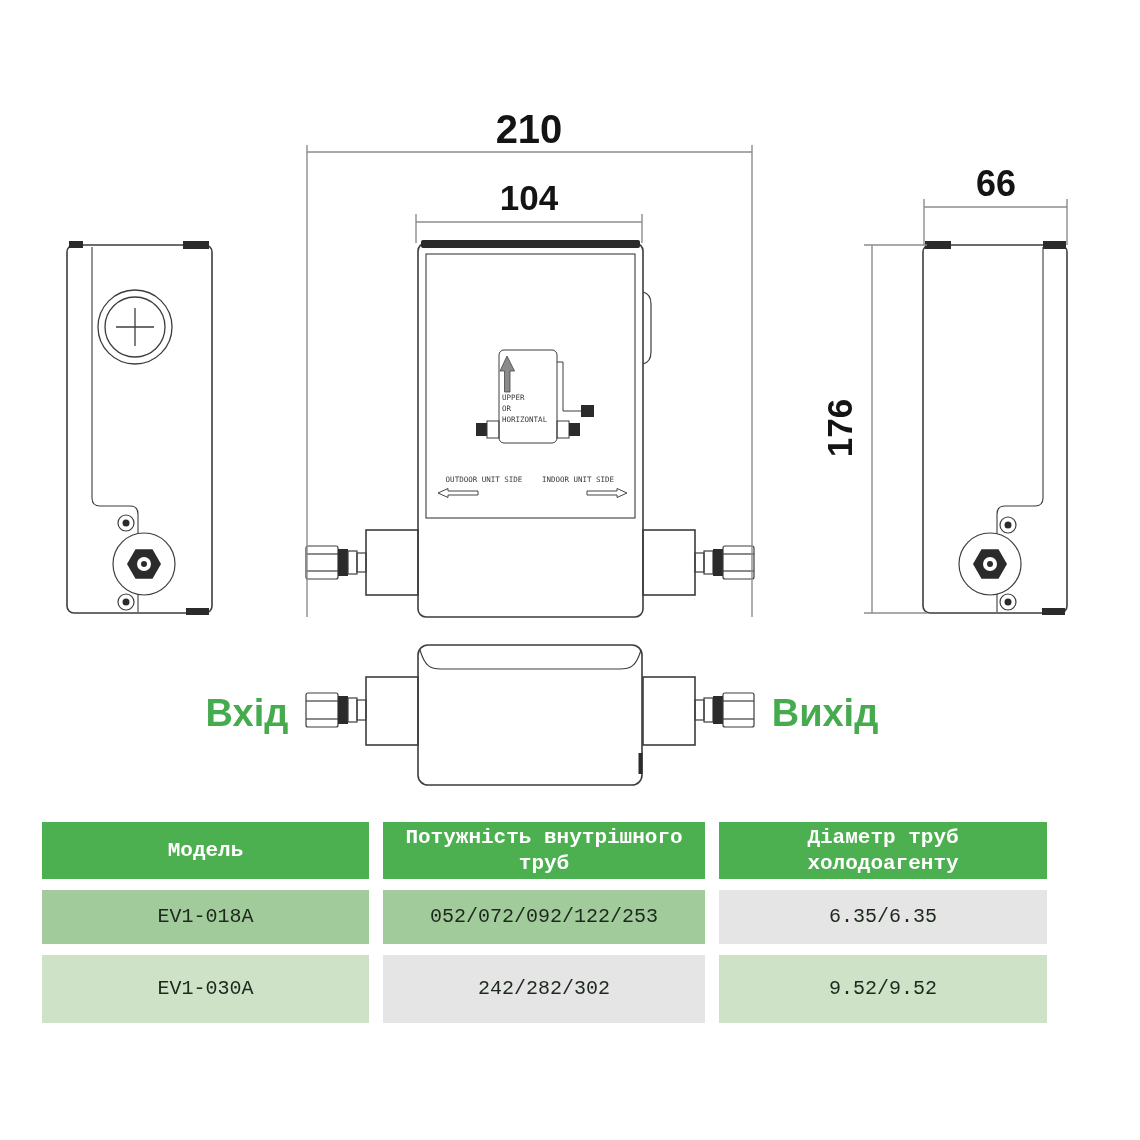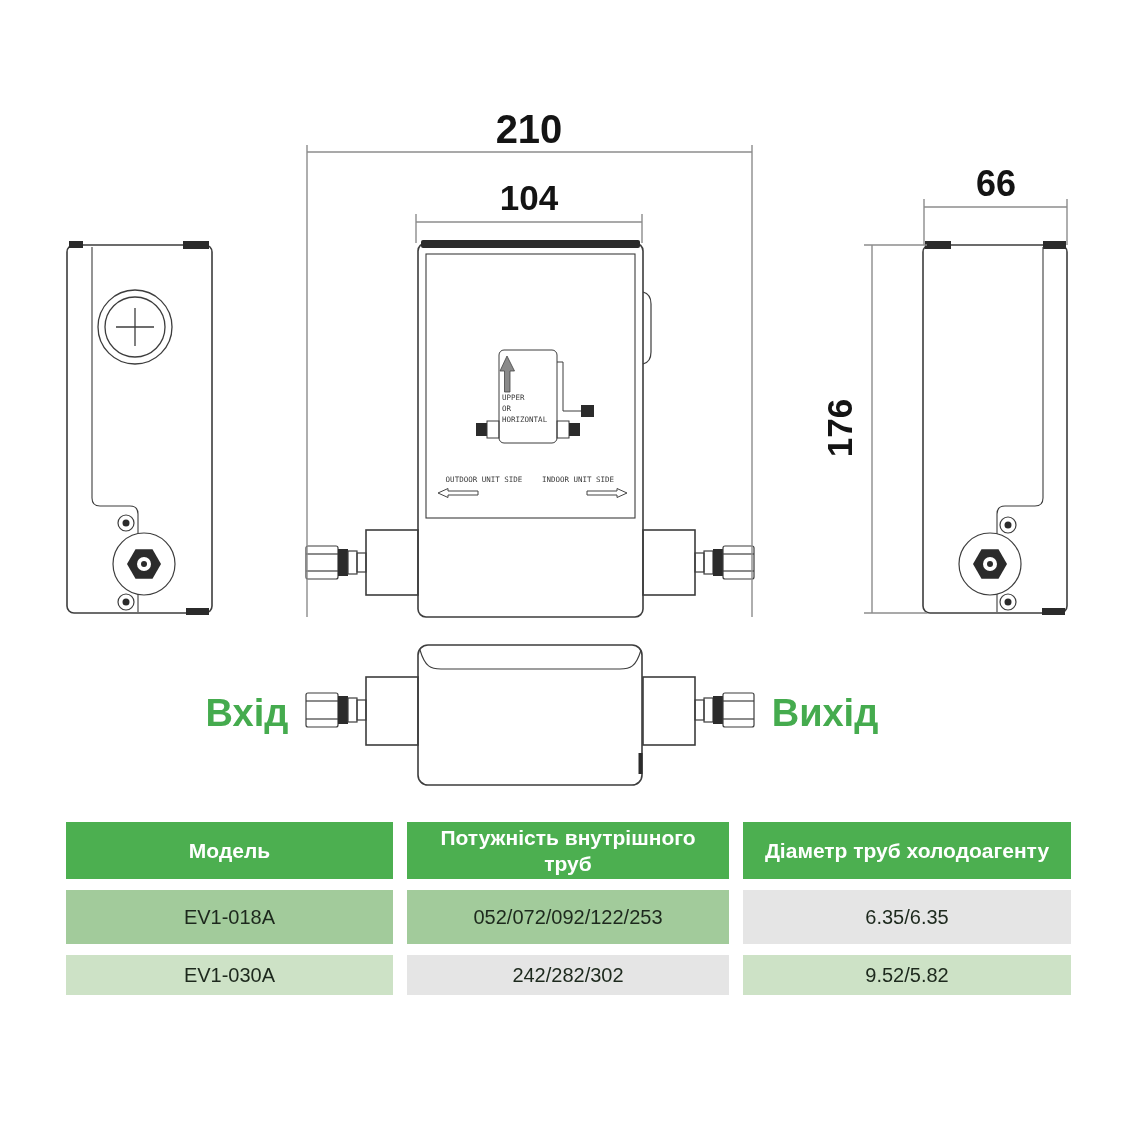--- a/index.html
+++ b/index.html
@@ -3,28 +3,28 @@
 <meta charset="utf-8">
 <style>
   html,body{margin:0;padding:0;background:#fff;}
   #stage{position:relative;width:1140px;height:1140px;background:#ffffff;overflow:hidden;
          font-family:"Liberation Sans",sans-serif;}
   svg text{font-family:"Liberation Sans",sans-serif;}
   .dimtxt{font-weight:bold;fill:#141414;}
   .cadtxt{font-family:"DejaVu Sans Mono",monospace;fill:#3a3a3a;}
   .porttxt{font-weight:bold;}
   
-  .spec-table{position:absolute;left:66px;top:822px;width:1005px;}
+  .spec-table{position:absolute;left:42px;top:822px;width:1005px;font-family:Liberation Mono, monospace;}
   .trow{display:grid;grid-template-columns:327px 322px 328px;column-gap:14px;}
   .trow + .trow{margin-top:11px;}
   .cell{display:flex;align-items:center;justify-content:center;text-align:center;
         line-height:1.22;padding:4px 10px;box-sizing:border-box;}
   .thead .cell{height:57px;color:#ffffff;font-weight:bold;font-size:21px;}
   .tr1 .cell{height:54px;font-size:20px;color:#1d291d;text-align:right;}
-  .tr2 .cell{height:40px;font-size:20px;color:#1d291d;}
+  .tr2 .cell{height:68px;font-size:20px;color:#1d291d;}
 </style>
 </head>
 <body>
 
 <div id="stage">
 
   <svg width="1140" height="810" viewBox="0 0 1140 810">
     <g fill="none" stroke="#3d3d3d" stroke-width="1.6">
 
       <g>
@@ -178,17 +178,17 @@
       <div class="cell" style="background:#4caf50">Діаметр труб холодоагенту</div>
     </div>
     <div class="trow tr1">
       <div class="cell" style="background:#a2cb9b">EV1-018A</div>
       <div class="cell" style="background:#a2cb9b">052/072/092/122/253</div>
       <div class="cell" style="background:#e5e5e5">6.35/6.35</div>
     </div>
     <div class="trow tr2">
       <div class="cell" style="background:#cde2c6">EV1-030A</div>
       <div class="cell" style="background:#e5e5e5">242/282/302</div>
-      <div class="cell" style="background:#cde2c6">9.52/5.82</div>
+      <div class="cell" style="background:#cde2c6">9.52/9.52</div>
     </div>
   </div>
 
 </div>
 
 </body></html>

